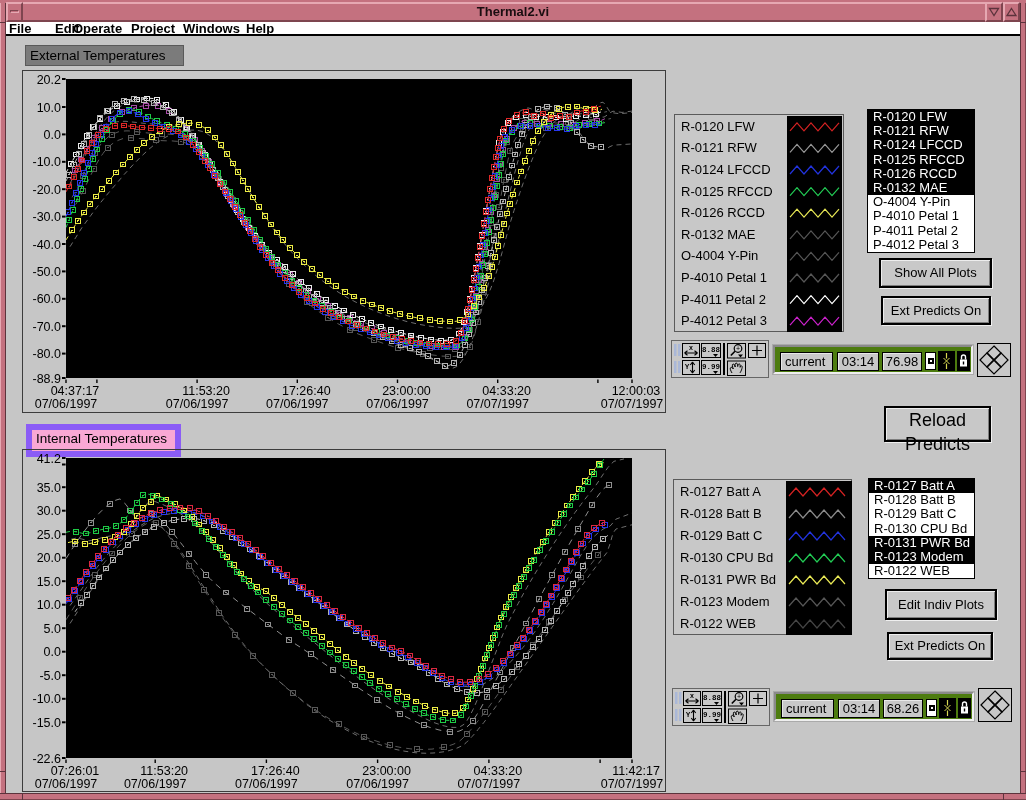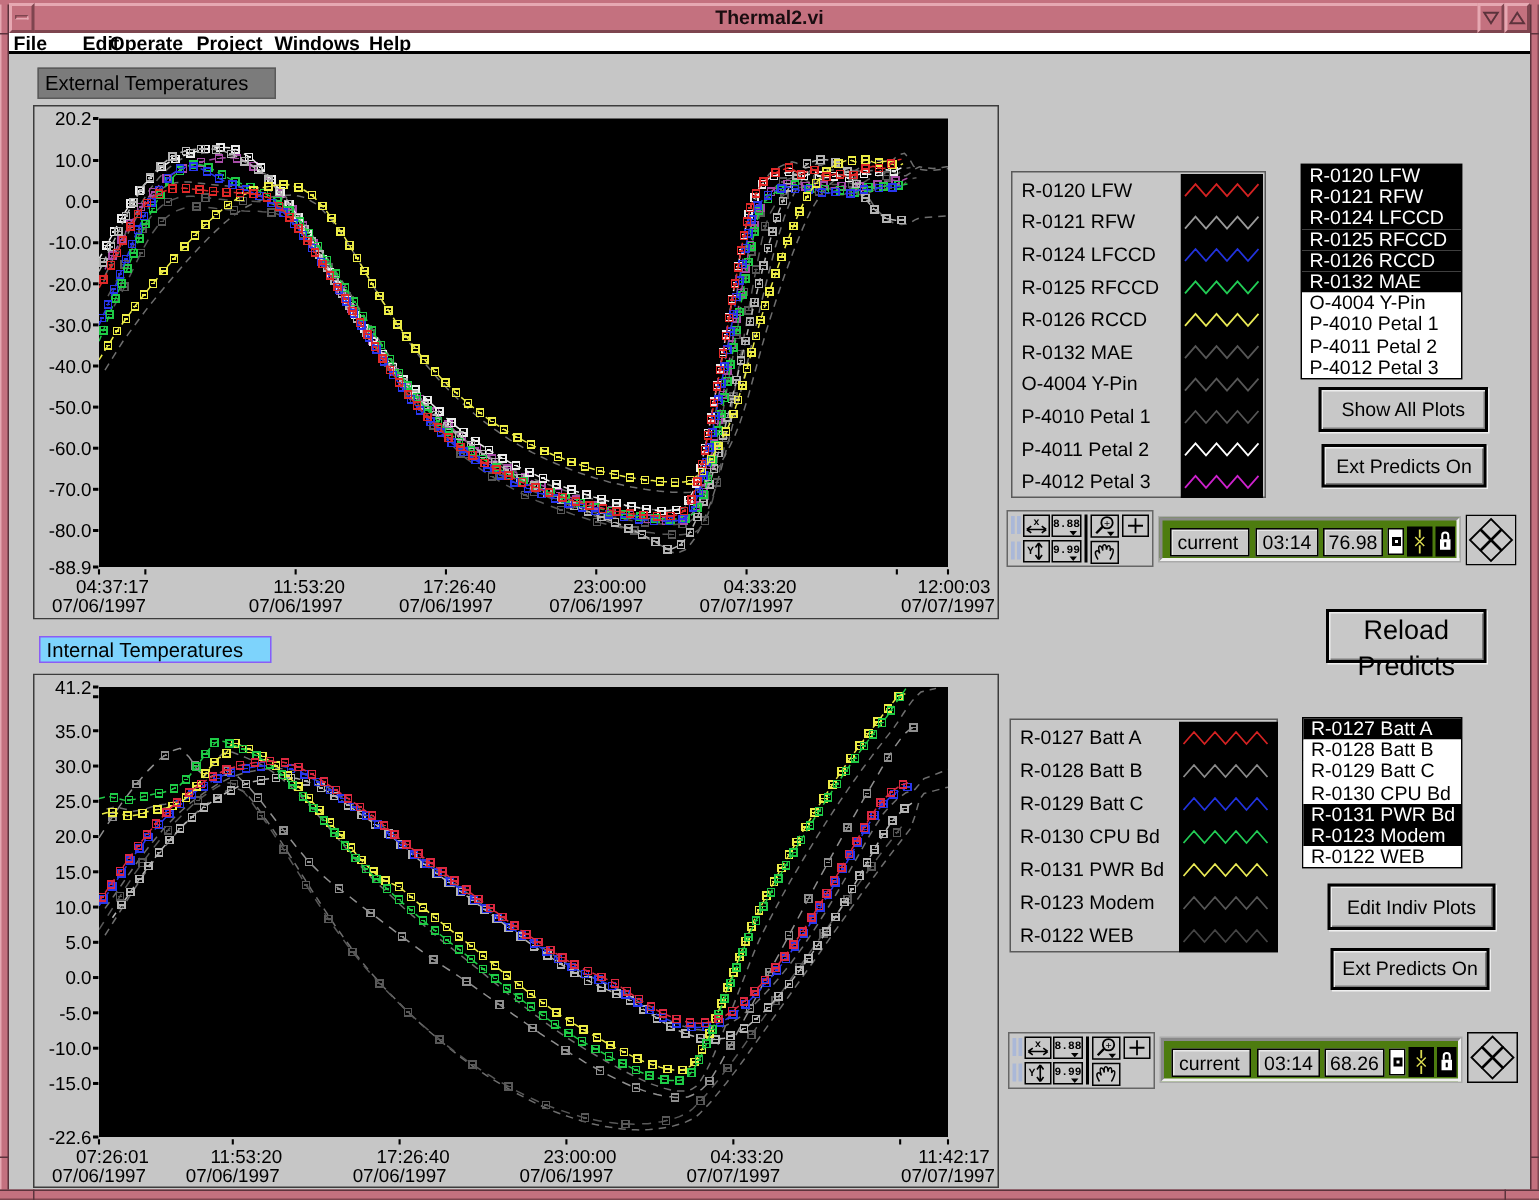--- a/index.html
+++ b/index.html
@@ -46,21 +46,21 @@
 <div class="abs" style="left:6px;top:22px;height:14px;line-height:14px;font-weight:bold;font-size:13px;color:#000">
 <span class="abs" style="left:3px">File</span>
     <span class="abs" style="left:49px">Edit</span>
     <span class="abs" style="left:67px">Operate</span>
     <span class="abs" style="left:125px">Project</span>
     <span class="abs" style="left:177px">Windows</span>
     <span class="abs" style="left:240px">Help</span>
 </div>
 
 <div class="abs seclabel" style="left:25px;top:45px;width:159px;height:21px;background:#7b7b7b;border:1px solid #5a5a5a;line-height:19px">External Temperatures</div>
-<div class="abs seclabel" style="left:26px;top:424px;width:155px;height:18px;background:#7dd3fc;border:1px solid #8b5cf6;line-height:17px">Internal Temperatures</div>
+<div class="abs seclabel" style="left:26px;top:424px;width:155px;height:33px;background:#f9a8d4;border:6px solid #8b5cf6;line-height:17px">Internal Temperatures</div>
 <svg class="abs" style="left:22px;top:70px" width="644" height="343">
 <rect x="0.5" y="0.5" width="643" height="342" fill="none" stroke="#3c3c3c"></rect>
 <rect x="44" y="9" width="566" height="299" fill="#000"></rect>
 <text x="39" y="13.5" text-anchor="end" class="ax">20.2</text>
 <line x1="40" y1="9.0" x2="43.6" y2="9.0" stroke="#000" stroke-width="2"></line>
 <text x="39" y="41.5" text-anchor="end" class="ax">10.0</text>
 <line x1="40" y1="37.0" x2="43.6" y2="37.0" stroke="#000" stroke-width="2"></line>
 <text x="39" y="68.9" text-anchor="end" class="ax">0.0</text>
 <line x1="40" y1="64.4" x2="43.6" y2="64.4" stroke="#000" stroke-width="2"></line>
 <text x="39" y="96.3" text-anchor="end" class="ax">-10.0</text>

